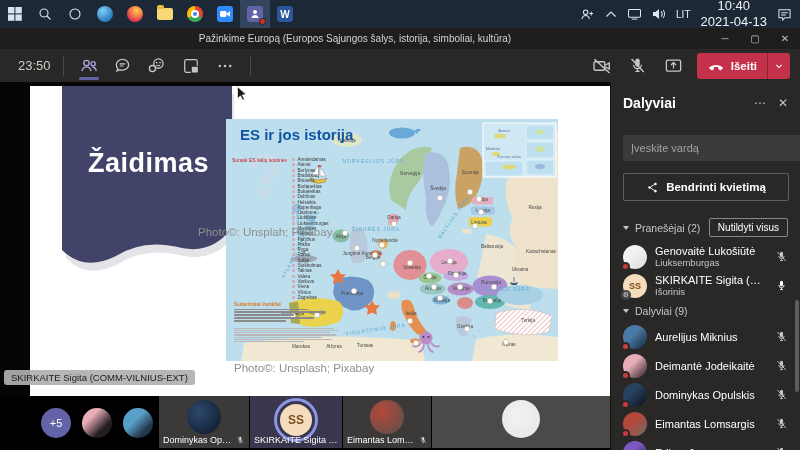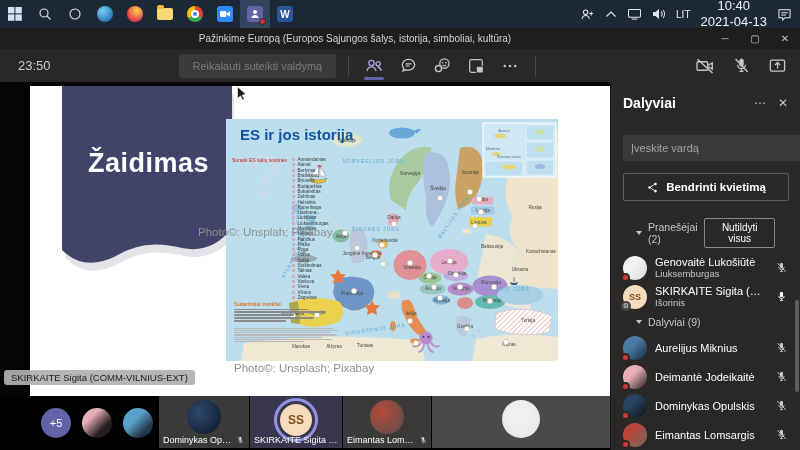--- a/index.html
+++ b/index.html
@@ -95,21 +95,21 @@
 
   
   .panel { width:190px; background:#292827; border-left:1px solid #161514; color:#fff; position:relative; overflow:hidden; }
   .panel-head { display:flex; align-items:center; padding:13px 12px 24px; }
   .panel-title { font-size:14px; font-weight:bold; }
   .panel-head-icons { margin-left:auto; display:flex; gap:12px; color:#c8c6c4; font-size:12px; }
   .search { display:block; width:183px; margin:0 12px; background:#3b3a39; border:none; height:26px; padding:0 8px; color:#fff; font-size:11px; border-radius:2px; font-family:"Liberation Sans",sans-serif; }
   .search::placeholder { color:#a5a3a1; }
   .invite-btn { margin:12px; width:166px; height:28px; background:transparent; border:1px solid #605e5c; border-radius:2px;
     color:#fff; font-size:11.5px; font-weight:bold; display:flex; align-items:center; justify-content:center; gap:7px; font-family:"Liberation Sans",sans-serif; }
-  .sec-head { display:flex; align-items:center; padding:5px 25px; color:#c8c6c4; font-size:10.5px; }
+  .sec-head { display:flex; align-items:center; padding:5px 12px; color:#c8c6c4; font-size:10.5px; }
   .chev { width:0; height:0; border-left:3.5px solid transparent; border-right:3.5px solid transparent; border-top:4.5px solid #c8c6c4; margin-right:6px; }
   .muteall-btn { margin-left:auto; background:transparent; border:1px solid #8a8886; border-radius:2px; color:#fff; font-size:10px; padding:3px 8px; font-family:"Liberation Sans",sans-serif; }
   .p-row { display:flex; align-items:center; padding:0 12px; height:29px; gap:8px; }
   .p-avatar { width:24px; height:24px; border-radius:50%; position:relative; flex:none; display:flex; align-items:center; justify-content:center; }
   .p-init { font-size:9px; font-weight:bold; color:#7a4f1f; }
   .p-dot { position:absolute; left:-2px; bottom:-2px; width:9px; height:9px; border-radius:50%; background:#cc3b3b; border:2px solid #292827; }
   .p-badge { position:absolute; left:-2px; bottom:-2px; width:10px; height:10px; border-radius:50%; background:#484644; color:#d8d6d4; font-size:7px; line-height:10px; text-align:center; }
   .p-txt { flex:1; min-width:0; }
   .p-name { font-size:11px; color:#fff; white-space:nowrap; overflow:hidden; text-overflow:ellipsis; }
   .p-role { font-size:9.5px; color:#c8c6c4; }
@@ -270,21 +270,20 @@
   <div class="tbar-title">Pažinkime Europą (Europos Sąjungos šalys, istorija, simboliai, kultūra)</div>
   <div class="win-btns">
     <div class="win-btn">─</div>
     <div class="win-btn">▢</div>
     <div class="win-btn">✕</div>
   </div>
 </div>
 
 <div class="toolbar">
   <span class="elapsed">23:50</span>
-  <button class="req-btn">Reikalauti suteikti valdymą</button>
   <div class="tdiv"></div>
   <div class="t-group">
     <div class="t-ico active">
         <svg width="20" height="20">
           <use href="#ic-people"></use>
         </svg>
       </div>
     <div class="t-ico">
         <svg width="19" height="19">
           <use href="#ic-chat"></use>
@@ -316,20 +315,34 @@
     <div class="t-ico">
         <svg width="19" height="19">
           <use href="#ic-mic-off"></use>
         </svg>
       </div>
     <div class="t-ico">
         <svg width="19" height="19">
           <use href="#ic-share"></use>
         </svg>
       </div>
+    <div class="leave-btn">
+      <div class="leave-main">
+        <svg width="18" height="12">
+            <use href="#ic-phone-down"></use>
+          </svg>
+        <span>Išeiti</span>
+      </div>
+      <div class="leave-sep"></div>
+      <div class="leave-chev">
+        <svg width="12" height="12">
+            <use href="#ic-chev"></use>
+          </svg>
+      </div>
+    </div>
   </div>
 </div>
 
 <div class="main">
   <div class="left-col">
 
     <div class="stage">
       <div class="slide">
 
         <div class="shape-wrap">

